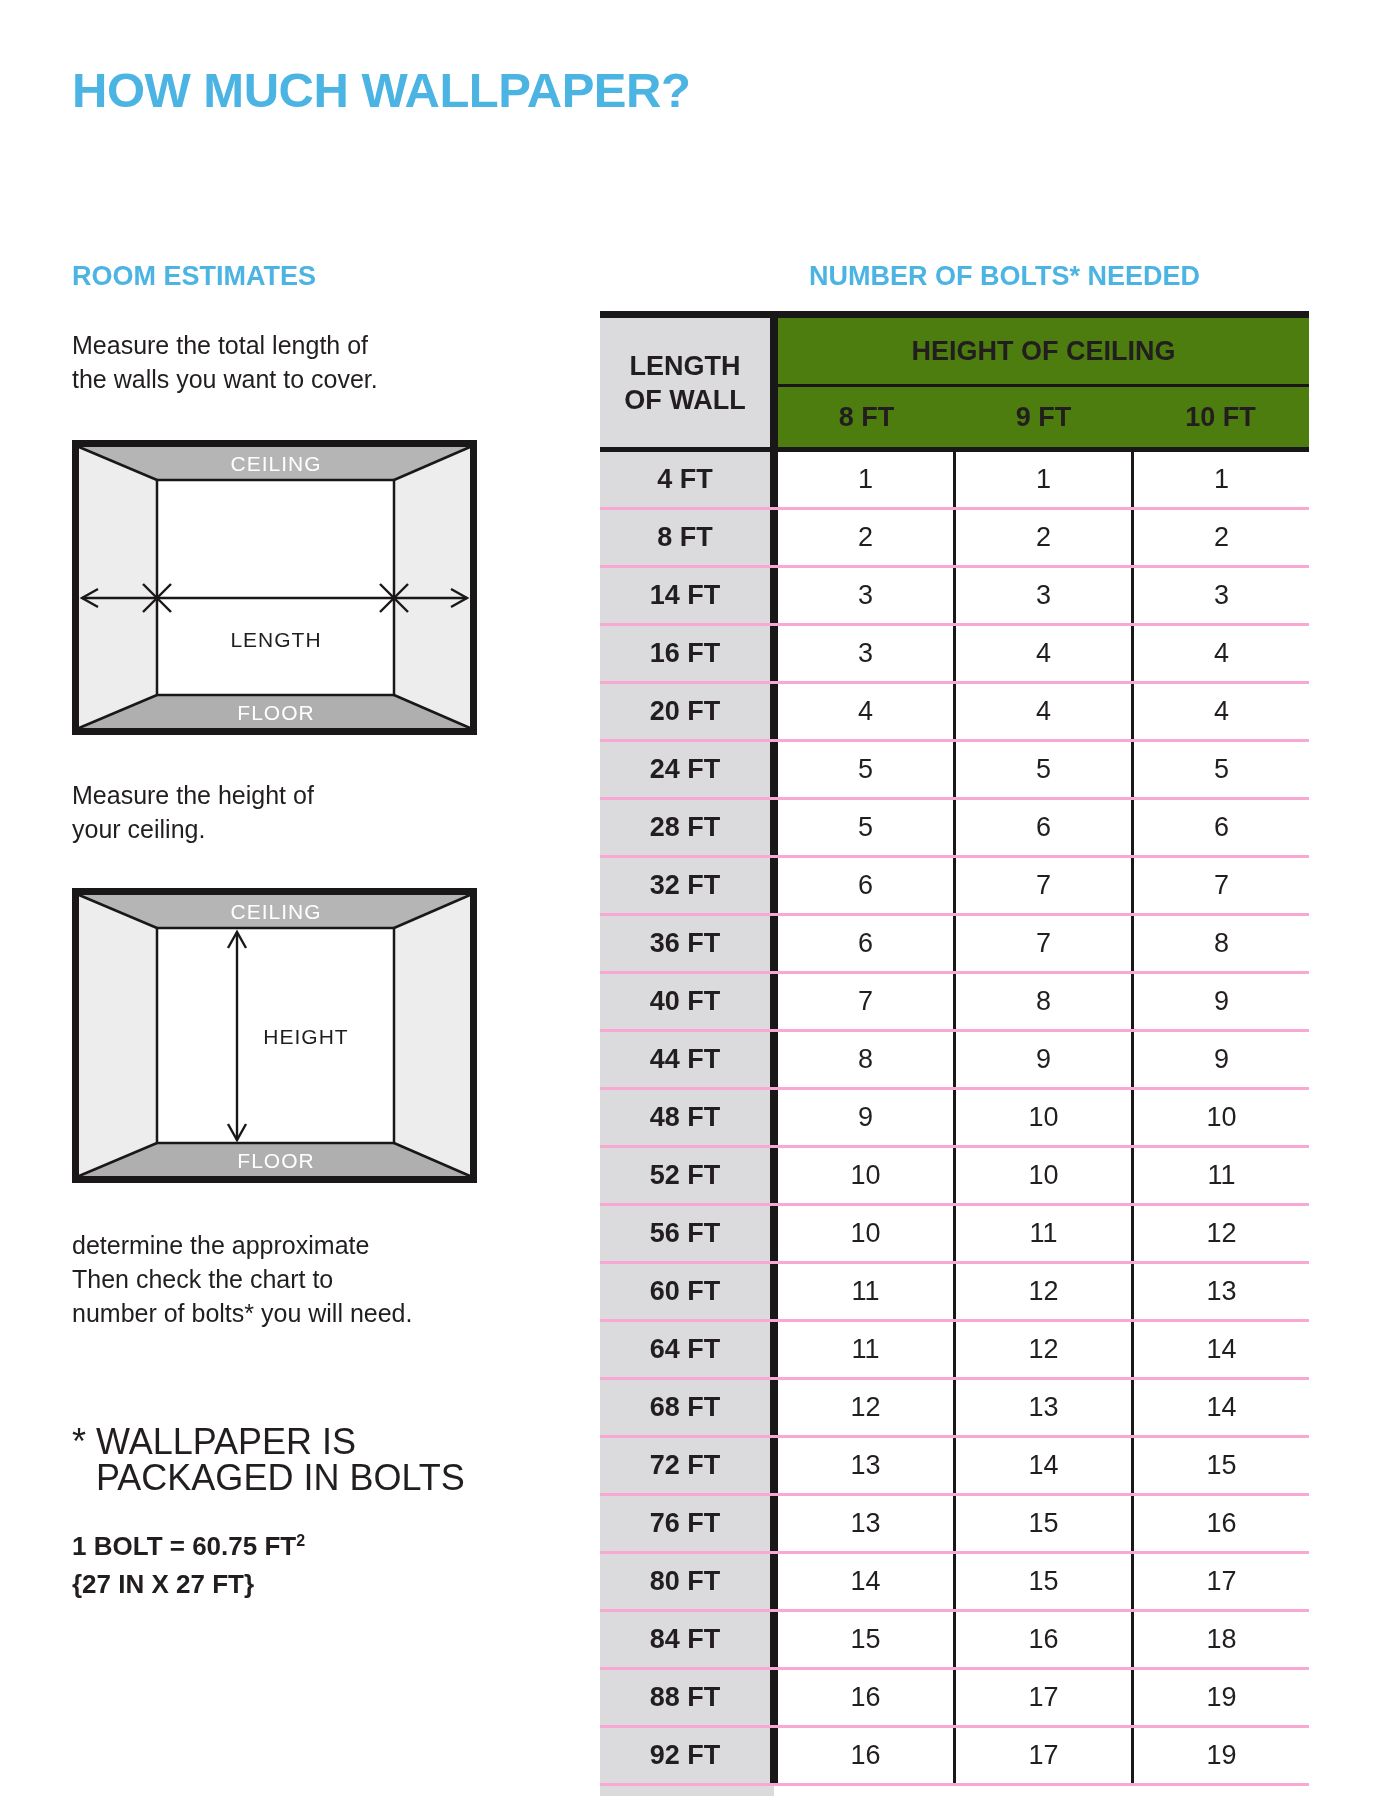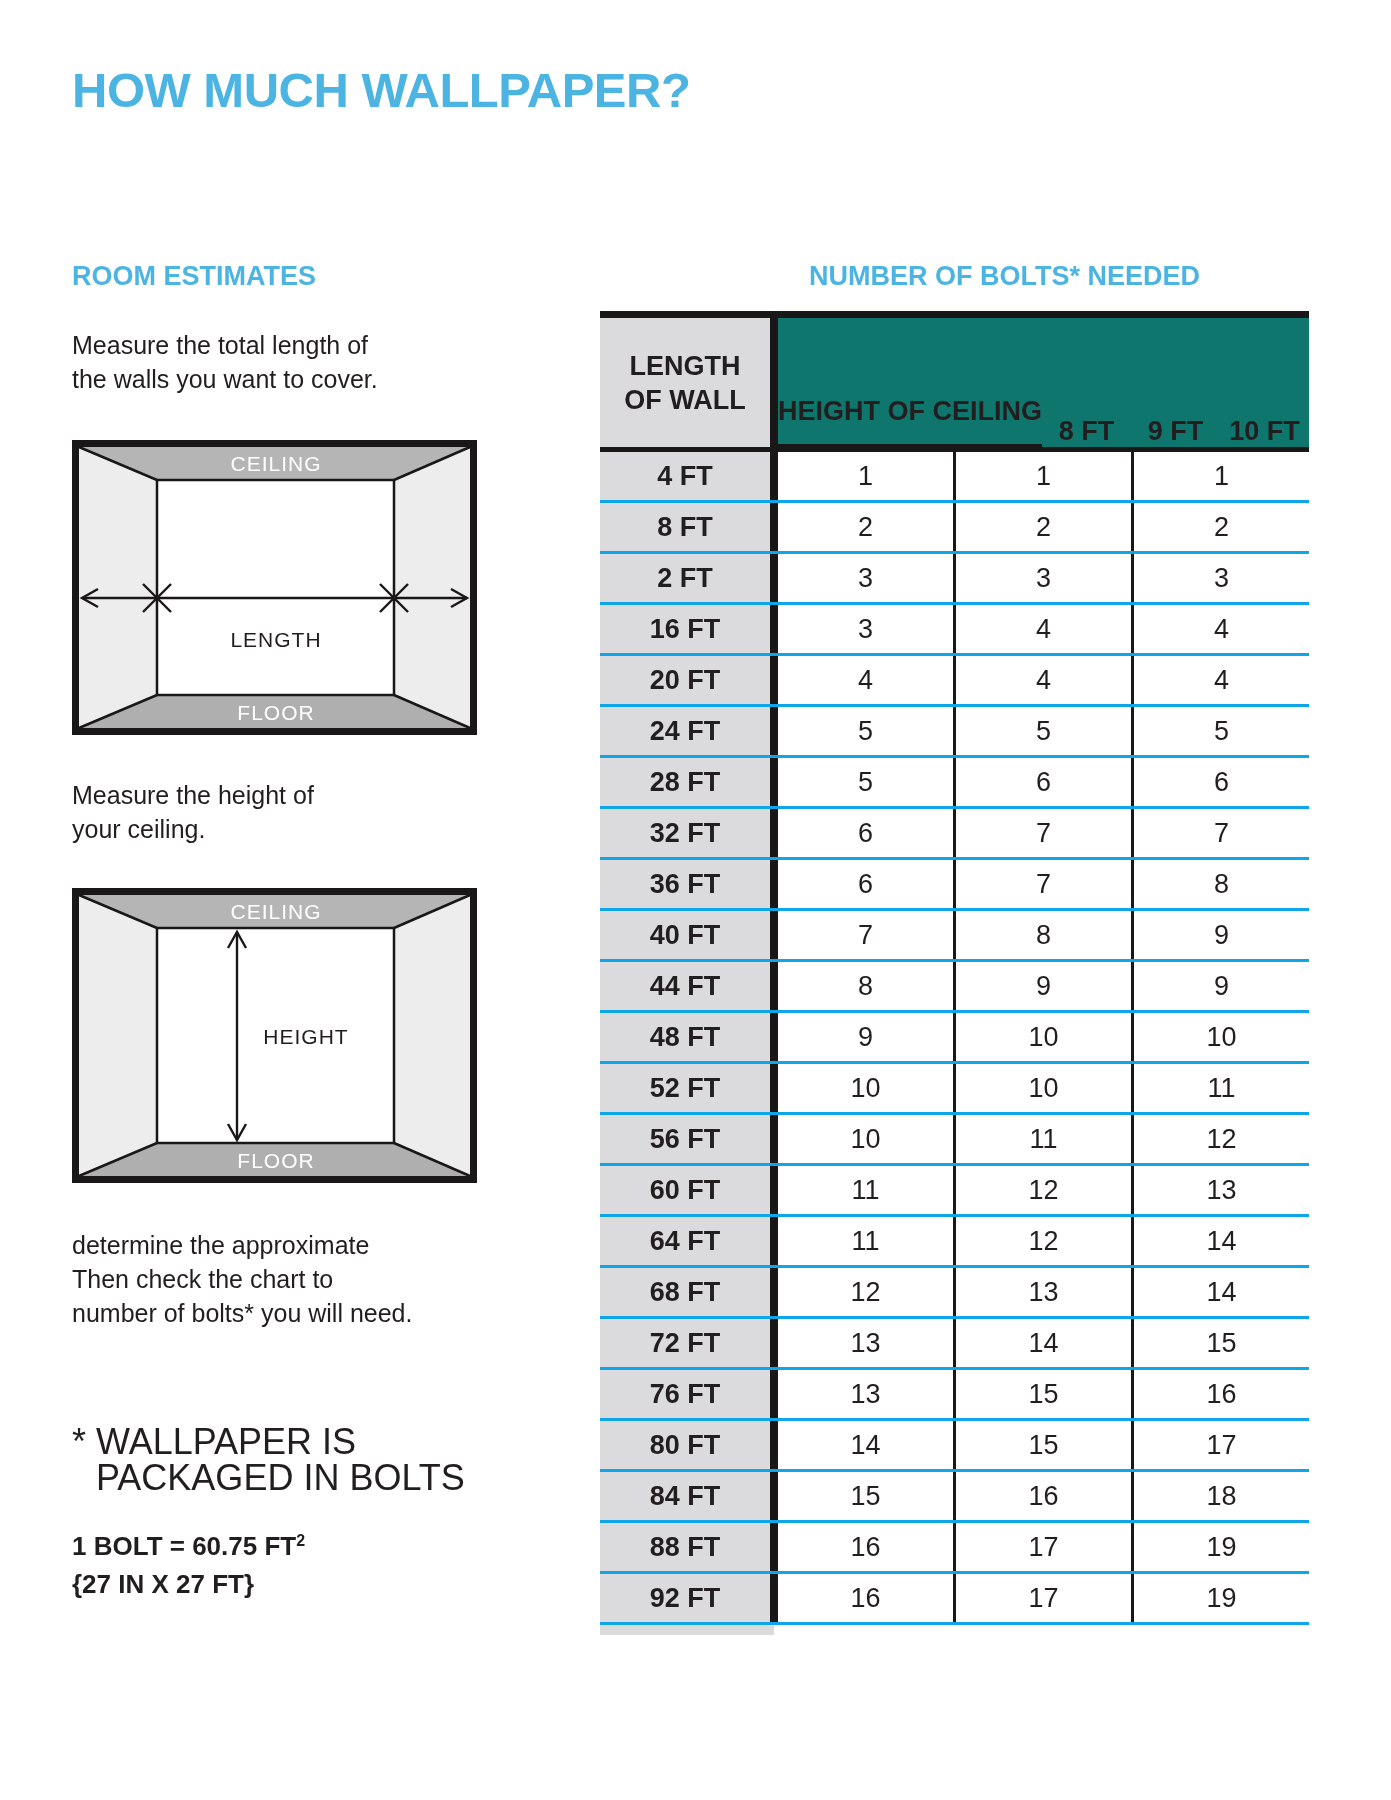--- a/index.html
+++ b/index.html
@@ -63,37 +63,37 @@
     border-bottom:5px solid #1A1718;
   }
   .t-corner{
     width:170px;min-width:170px;height:129px;
     background:#DBDBDD;
     border-right:8px solid #1A1718;
     box-sizing:content-box;
     display:flex;flex-direction:column;justify-content:center;align-items:center;
     font-size:27px;font-weight:bold;line-height:34px;
   }
-  .t-head-right{flex:1;display:flex;background:#0f766e;align-items:flex-end;}
+  .t-head-right{flex:1;display:flex;flex-direction:column;background:#4d7c0f;}
   .t-group{
     height:69px;
     border-bottom:3px solid #1A1718;
     display:flex;align-items:center;justify-content:center;
     font-size:27px;font-weight:bold;
     box-sizing:border-box;
   }
   .t-subhead{flex:1;display:flex;}
   .t-subhead .t-sub{
     flex:1;display:flex;align-items:center;justify-content:center;
     font-size:27px;font-weight:bold;
   }
   .t-body{display:flex;flex-direction:column;}
   .t-row{
-    display:flex;height:51px;
-    border-bottom:3px solid #0ea5e9;
+    display:flex;height:58px;
+    border-bottom:3px solid #f9a8d4;
     box-sizing:border-box;
   }
   .t-label{
     width:170px;min-width:170px;
     background:#DBDBDD;
     border-right:8px solid #1A1718;
     display:flex;align-items:center;justify-content:center;
     font-size:27px;font-weight:bold;
   }
   .t-cell{
@@ -211,21 +211,21 @@
         <div class="t-cell">1</div>
         <div class="t-cell">1</div>
       </div>
       <div class="t-row">
         <div class="t-label">8 FT</div>
         <div class="t-cell">2</div>
         <div class="t-cell">2</div>
         <div class="t-cell">2</div>
       </div>
       <div class="t-row">
-        <div class="t-label">2 FT</div>
+        <div class="t-label">14 FT</div>
         <div class="t-cell">3</div>
         <div class="t-cell">3</div>
         <div class="t-cell">3</div>
       </div>
       <div class="t-row">
         <div class="t-label">16 FT</div>
         <div class="t-cell">3</div>
         <div class="t-cell">4</div>
         <div class="t-cell">4</div>
       </div>

